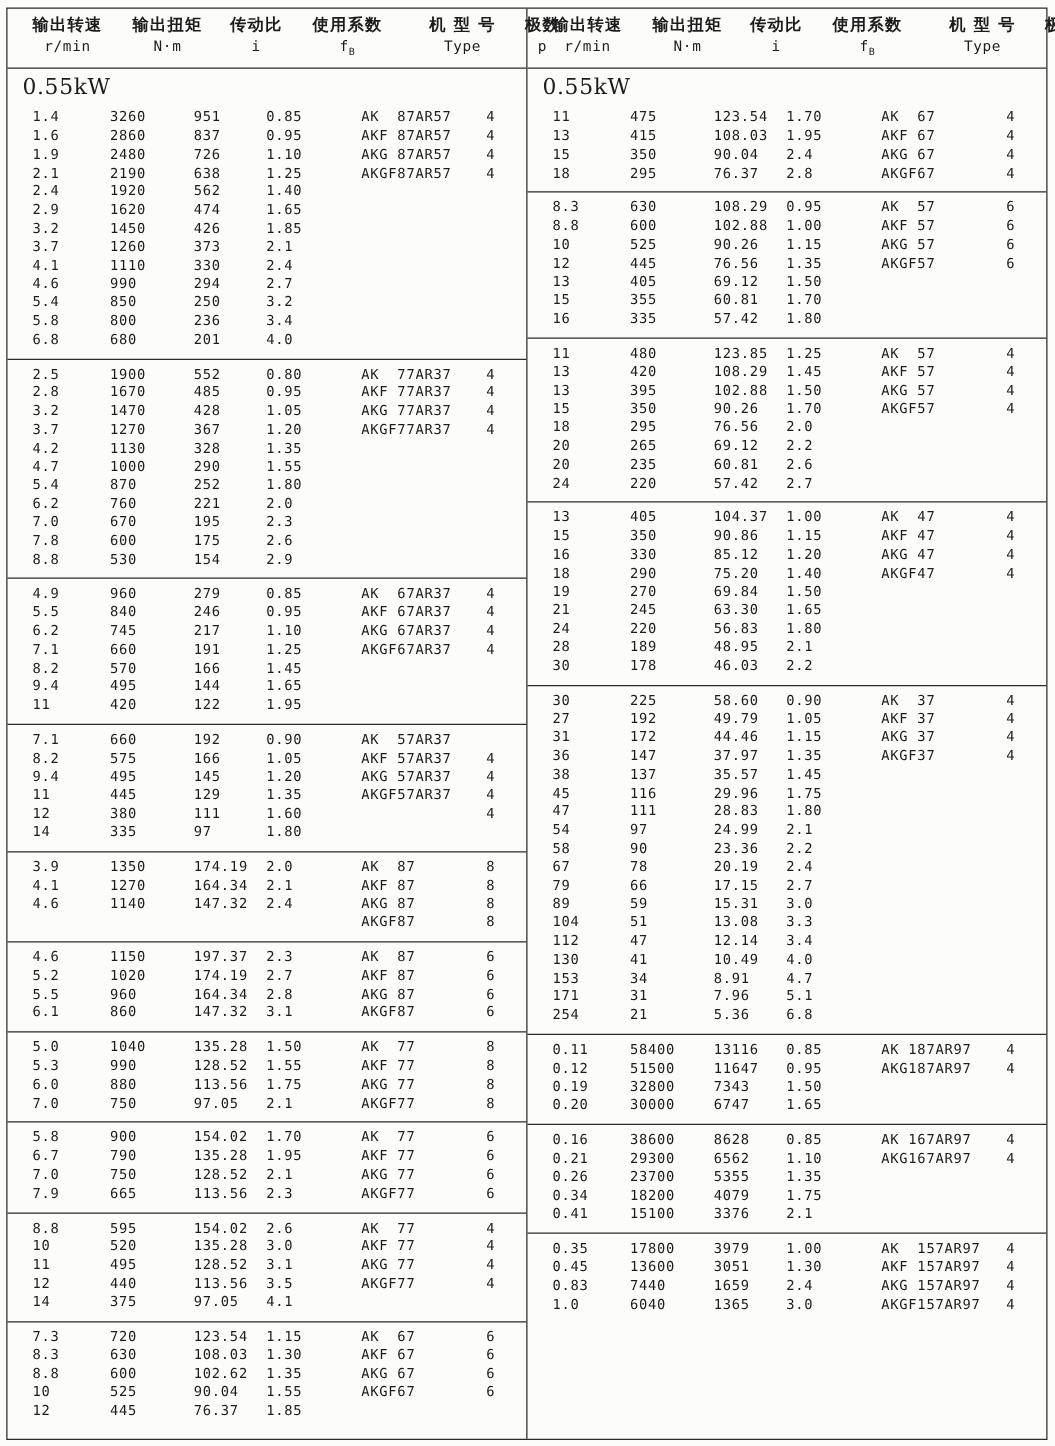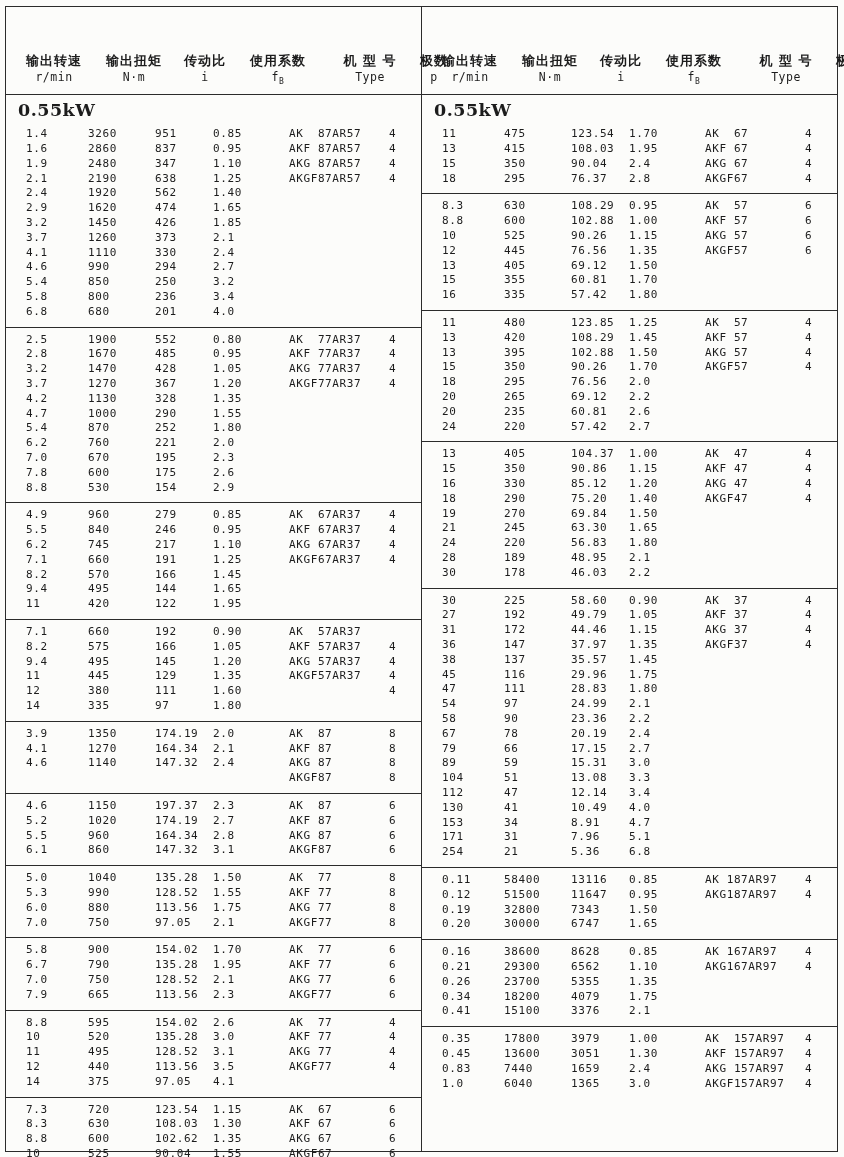--- a/index.html
+++ b/index.html
@@ -11,31 +11,31 @@
   .frame{
     position:absolute;left:5px;top:6px;right:6px;bottom:5px;
     border:1.6px solid #2b2b2b;display:flex;box-sizing:border-box;
   }
   .col{flex:1 1 0;min-width:0;box-sizing:border-box;display:flex;flex-direction:column;}
   .col.left{border-right:1.6px solid #2b2b2b;}
   
   .hdr{
     border-bottom:1.4px solid #2b2b2b;
     display:grid;grid-template-columns:80px 80px 62px 84px 100px 1fr;
-    padding:5px 0 4px 8px;box-sizing:border-box;margin-top:40px;
+    padding:5px 0 4px 8px;box-sizing:border-box;
   }
   .hcell{text-align:center;line-height:17px;}
   .hzh{font-family:"DejaVu Sans","Liberation Sans",sans-serif;font-size:13px;font-weight:700;letter-spacing:1px;white-space:nowrap;}
   .hen{font-size:11.5px;letter-spacing:.5px;}
   .hen sub{font-size:8px;}
   
   .tbody{flex:1 1 auto;}
   .section-title{
     font-family:"DejaVu Serif","Liberation Serif",serif;
-    font-size:17.5px;letter-spacing:.5px;padding:5px 0 2px 12px;font-weight:bold;
+    font-size:17.5px;letter-spacing:.5px;padding:5px 0 2px 12px;
   }
   .block{padding:5px 0 7px 0;}
   .block + .block{border-top:1.2px solid #2b2b2b;}
   .block + .section-title{border-top:1.2px solid #2b2b2b;}
   .row{
     display:grid;grid-template-columns:62px 67px 58px 76px 100px 1fr;
     padding-left:20px;height:14.8px;align-items:center;
   }
   .cell{font-size:11px;letter-spacing:.6px;white-space:pre;line-height:14.8px;}
 </style>
@@ -87,21 +87,21 @@
               <span class="cell c0">1.6</span>
               <span class="cell c1">2860</span>
               <span class="cell c2">837</span>
               <span class="cell c3">0.95</span>
               <span class="cell c4">AKF 87AR57</span>
               <span class="cell c5">4</span>
             </div>
             <div class="row">
               <span class="cell c0">1.9</span>
               <span class="cell c1">2480</span>
-              <span class="cell c2">347</span>
+              <span class="cell c2">726</span>
               <span class="cell c3">1.10</span>
               <span class="cell c4">AKG 87AR57</span>
               <span class="cell c5">4</span>
             </div>
             <div class="row">
               <span class="cell c0">2.1</span>
               <span class="cell c1">2190</span>
               <span class="cell c2">638</span>
               <span class="cell c3">1.25</span>
               <span class="cell c4">AKGF87AR57</span>

